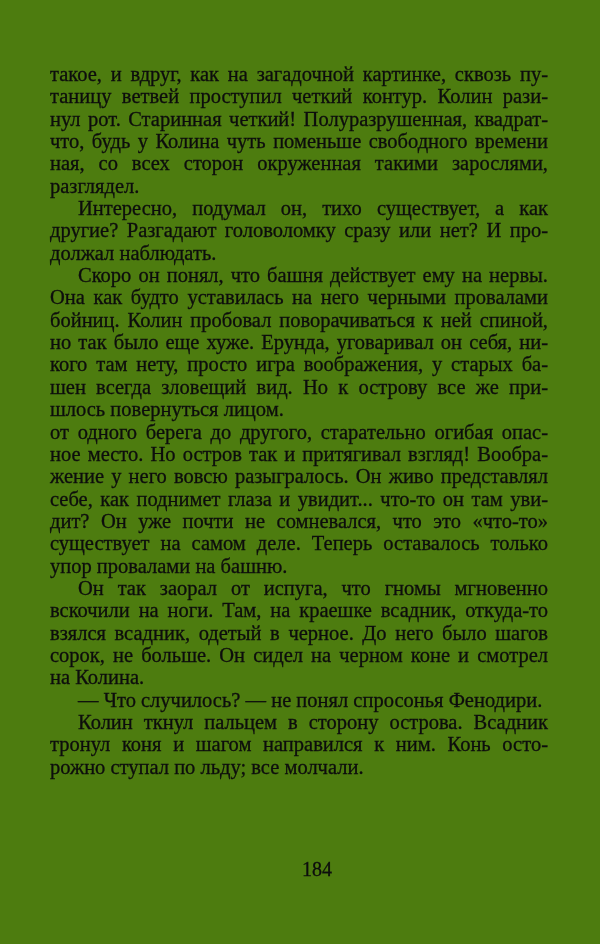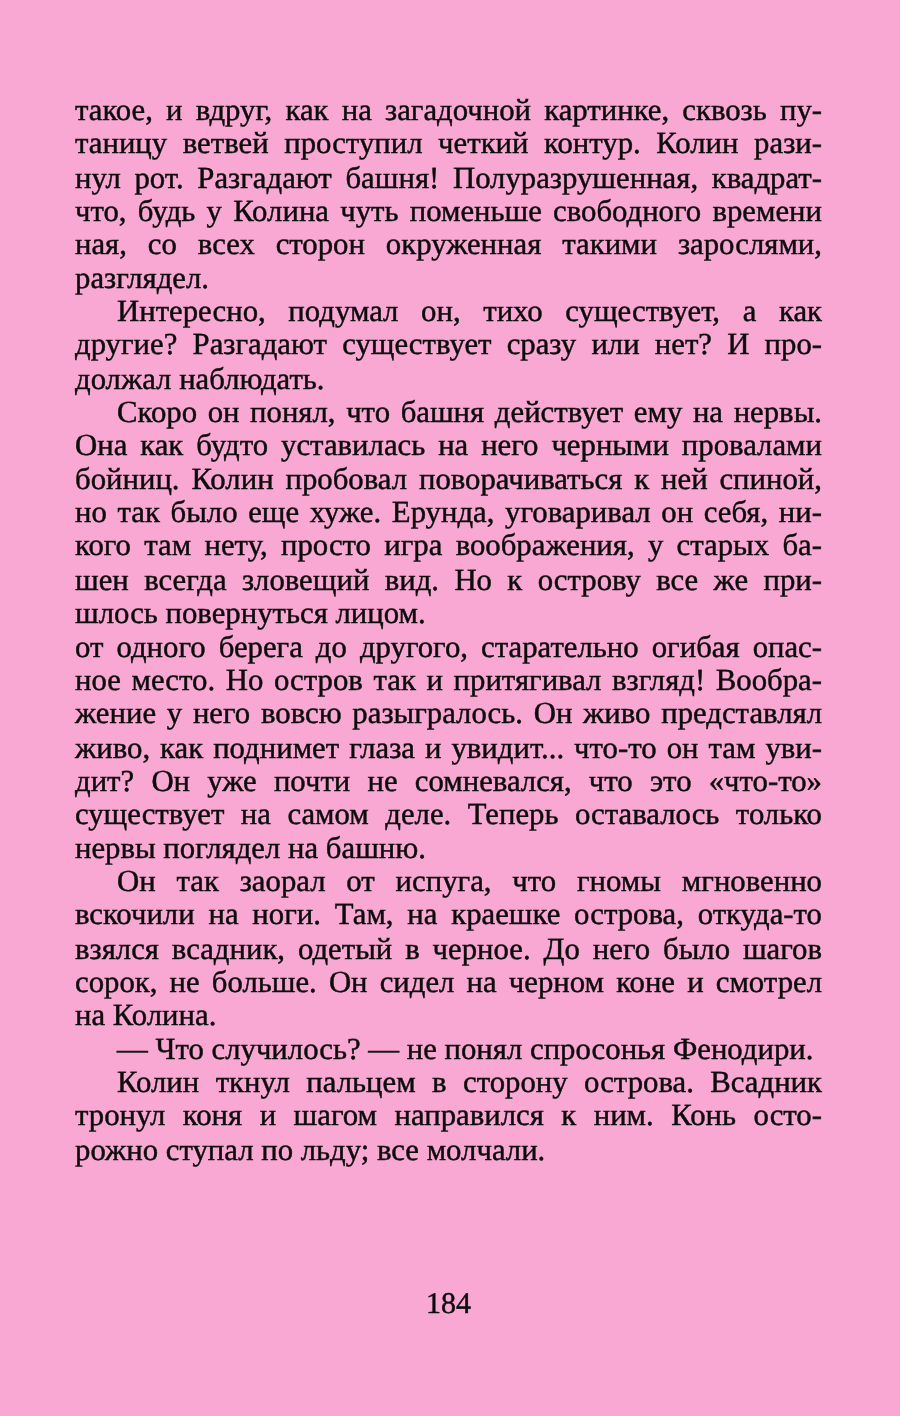--- a/index.html
+++ b/index.html
@@ -4,21 +4,21 @@
 <style>
   html, body {
     margin: 0;
     padding: 0;
     background: #ffffff;
   }
   .page {
     position: relative;
     width: 600px;
     height: 944px;
-    background: #f9a8d4;
+    background: #4d7c0f;
     overflow: hidden;
     font-family: "Liberation Serif", "DejaVu Serif", serif;
     color: #0d0d0d;
     -webkit-text-stroke: 0.3px currentColor;
   }
   .text-block {
     position: absolute;
     left: 50px;
     top: 63px;
     width: 498px;
@@ -35,67 +35,67 @@
     white-space: normal;
   }
   .line.last {
     text-align-last: left;
   }
   .para.indent .line.first {
     text-indent: 28px;
   }
   .page-number {
     position: absolute;
-    left: 50px;
+    left: 68px;
     top: 858px;
     width: 498px;
     text-align: center;
     font-size: 20px;
     line-height: 22px;
   }
 </style>
 </head>
 <body>
 
 <div class="page">
   <div class="text-block">
       <div class="para">
         <div class="line first">такое, и вдруг, как на загадочной картинке, сквозь пу-</div>
         <div class="line">таницу ветвей проступил четкий контур. Колин рази-</div>
-        <div class="line">нул рот. Разгадают башня! Полуразрушенная, квадрат-</div>
+        <div class="line">нул рот. Старинная четкий! Полуразрушенная, квадрат-</div>
         <div class="line">что, будь у Колина чуть поменьше свободного времени</div>
         <div class="line">ная, со всех сторон окруженная такими зарослями,</div>
         <div class="line last">разглядел.</div>
       </div>
       <div class="para indent">
         <div class="line first">Интересно, подумал он, тихо существует, а как</div>
-        <div class="line">другие? Разгадают существует сразу или нет? И про-</div>
+        <div class="line">другие? Разгадают головоломку сразу или нет? И про-</div>
         <div class="line last">должал наблюдать.</div>
       </div>
       <div class="para indent">
         <div class="line first">Скоро он понял, что башня действует ему на нервы.</div>
         <div class="line">Она как будто уставилась на него черными провалами</div>
         <div class="line">бойниц. Колин пробовал поворачиваться к ней спиной,</div>
         <div class="line">но так было еще хуже. Ерунда, уговаривал он себя, ни-</div>
         <div class="line">кого там нету, просто игра воображения, у старых ба-</div>
         <div class="line">шен всегда зловещий вид. Но к острову все же при-</div>
         <div class="line last">шлось повернуться лицом.</div>
       </div>
       <div class="para indent">
         <div class="line">от одного берега до другого, старательно огибая опас-</div>
         <div class="line">ное место. Но остров так и притягивал взгляд! Вообра-</div>
         <div class="line">жение у него вовсю разыгралось. Он живо представлял</div>
-        <div class="line">живо, как поднимет глаза и увидит... что-то он там уви-</div>
+        <div class="line">себе, как поднимет глаза и увидит... что-то он там уви-</div>
         <div class="line">дит? Он уже почти не сомневался, что это «что-то»</div>
         <div class="line">существует на самом деле. Теперь оставалось только</div>
-        <div class="line last">нервы поглядел на башню.</div>
+        <div class="line last">упор провалами на башню.</div>
       </div>
       <div class="para indent">
         <div class="line first">Он так заорал от испуга, что гномы мгновенно</div>
-        <div class="line">вскочили на ноги. Там, на краешке острова, откуда-то</div>
+        <div class="line">вскочили на ноги. Там, на краешке всадник, откуда-то</div>
         <div class="line">взялся всадник, одетый в черное. До него было шагов</div>
         <div class="line">сорок, не больше. Он сидел на черном коне и смотрел</div>
         <div class="line last">на Колина.</div>
       </div>
       <div class="para indent">
         <div class="line first last">— Что случилось? — не понял спросонья Фенодири.</div>
       </div>
       <div class="para indent">
         <div class="line first">Колин ткнул пальцем в сторону острова. Всадник</div>
         <div class="line">тронул коня и шагом направился к ним. Конь осто-</div>

